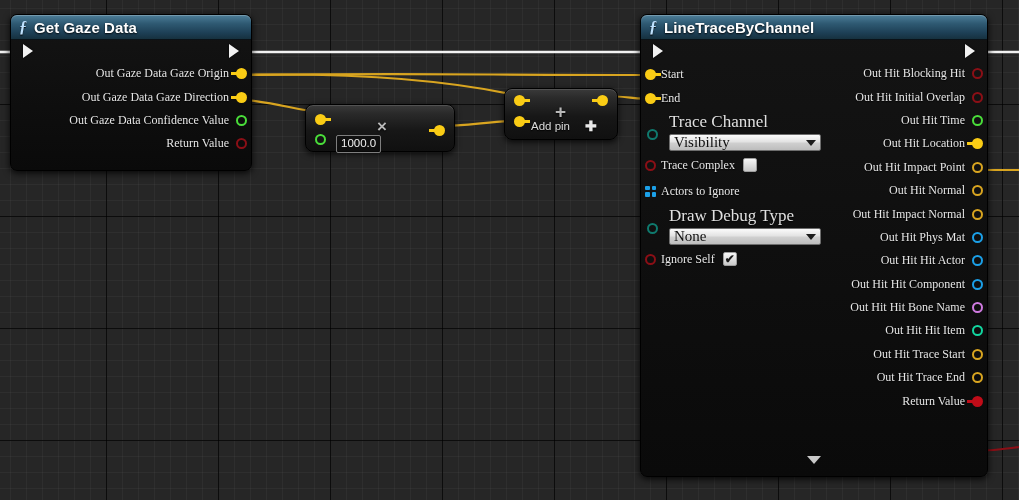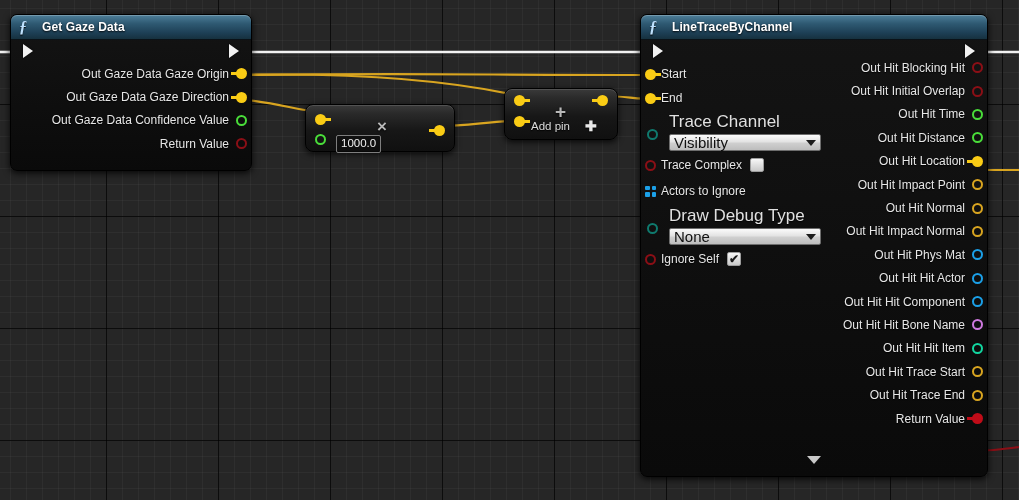--- a/index.html
+++ b/index.html
@@ -49,29 +49,28 @@
     font-style: italic;
     font-weight: bold;
     font-size: 16px;
     color: #bfe2ff;
     margin-right: 7px;
     text-shadow: 0 1px 1px #000;
     line-height: 1;
   }
   .node-title {
     color: #ffffff;
-    font-size: 12px;
+    font-size: 15px;
     font-weight: bold;
     letter-spacing: 0.1px;
     text-shadow: 0 1px 2px rgba(0,0,0,0.9);
     white-space: nowrap;
-    margin-left: 8px;
-  }
-
-  .node-body { position: relative; }
+  }
+
+  .node-body { position: relative; font-family: Liberation Serif, serif; }
 
   
   .exec-row { position:relative; height: 22px; }
   .exec-pin {
     position: absolute; top: 4px;
     width: 0; height: 0;
     border-top: 7px solid transparent;
     border-bottom: 7px solid transparent;
     border-left: 10px solid #f2f2f2;
     filter: drop-shadow(0 0 1px rgba(0,0,0,0.8));
@@ -333,36 +332,32 @@
 
         <div class="pin-row left" style="height:26px;">
           <span class="pin left hollow" style="border-color:#8b0f16;"></span>
           <span class="pin-label">Ignore Self</span>
           <span class="checkbox">
             <span class="tick">✔</span>
           </span>
         </div>
       </div>
 
-      <div style="position:absolute; right:0; top:16px; width:346px;">
+      <div style="position:absolute; right:0; top:22px; width:346px;">
 
         <div class="pin-row right">
           <span class="pin-label">Out Hit Blocking Hit</span>
           <span class="pin right hollow" style="border-color:#8b0f16;"></span>
         </div>
         <div class="pin-row right">
           <span class="pin-label">Out Hit Initial Overlap</span>
           <span class="pin right hollow" style="border-color:#8b0f16;"></span>
         </div>
         <div class="pin-row right">
           <span class="pin-label">Out Hit Time</span>
-          <span class="pin right hollow" style="border-color:#4ade3a;"></span>
-        </div>
-        <div class="pin-row right">
-          <span class="pin-label">Out Hit Distance</span>
           <span class="pin right hollow" style="border-color:#4ade3a;"></span>
         </div>
         <div class="pin-row right">
           <span class="pin-label">Out Hit Location</span>
           <span class="pin right filled conn" style="background:#facc15;"></span>
         </div>
         <div class="pin-row right">
           <span class="pin-label">Out Hit Impact Point</span>
           <span class="pin right hollow" style="border-color:#d9a520;"></span>
         </div>

